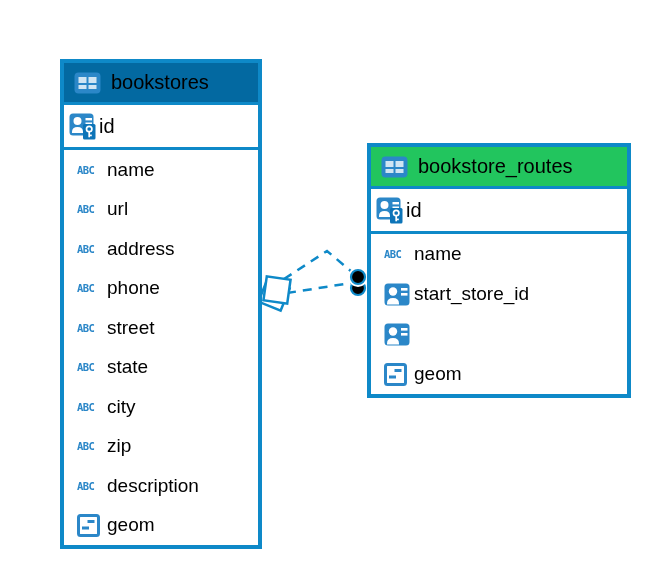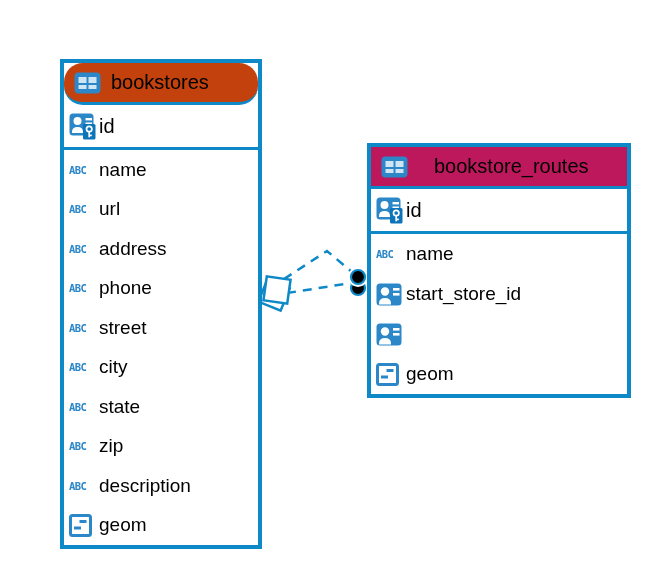--- a/index.html
+++ b/index.html
@@ -23,32 +23,32 @@
   #t-bookstores { left:60px; top:59px; width:202px; height:490px; }
   #t-routes     { left:367px; top:143px; width:264px; height:255px; }
 
   .t-header {
     display:flex; align-items:center;
     height:39px; padding-left:10px;
     border-bottom:3px solid var(--blue);
     font-size:20px; font-weight:500;
     box-sizing:content-box;
   }
-  #t-bookstores .t-header { background:#c2410c;border-radius:19px; }
-  #t-routes     .t-header { background:#be185d;gap:16px; }
+  #t-bookstores .t-header { background:#0369a1; }
+  #t-routes     .t-header { background:#22c55e; }
 
   .pk-row {
     display:flex; align-items:center;
     height:42px; padding-left:5px;
     border-bottom:3px solid var(--blue);
     font-size:20px; font-weight:normal;
   }
   .col-row {
     display:flex; align-items:center;
-    height:39.5px; padding-left:5px;
+    height:39.5px; padding-left:13px;
     font-size:19px;
   }
   #t-routes .col-row { height:40px; }
 
   .icon-wrap {
     width:30px; min-width:30px;
     display:flex; align-items:center; justify-content:flex-start;
   }
   .t-header .icon-wrap { width:37px; min-width:37px; }
   .label { white-space:nowrap; }
@@ -174,29 +174,29 @@
         </svg>
     </span>
     <span class="label">street</span>
   </div>
   <div class="col-row">
     <span class="icon-wrap">
       <svg width="28" height="14">
           <use href="#i-abc"></use>
         </svg>
     </span>
+    <span class="label">state</span>
+  </div>
+  <div class="col-row">
+    <span class="icon-wrap">
+      <svg width="28" height="14">
+          <use href="#i-abc"></use>
+        </svg>
+    </span>
     <span class="label">city</span>
-  </div>
-  <div class="col-row">
-    <span class="icon-wrap">
-      <svg width="28" height="14">
-          <use href="#i-abc"></use>
-        </svg>
-    </span>
-    <span class="label">state</span>
   </div>
   <div class="col-row">
     <span class="icon-wrap">
       <svg width="28" height="14">
           <use href="#i-abc"></use>
         </svg>
     </span>
     <span class="label">zip</span>
   </div>
   <div class="col-row">

